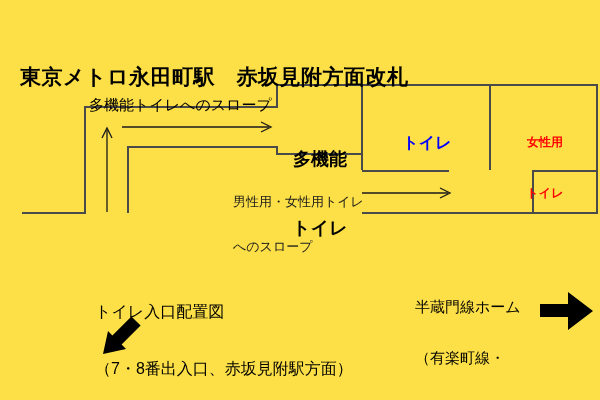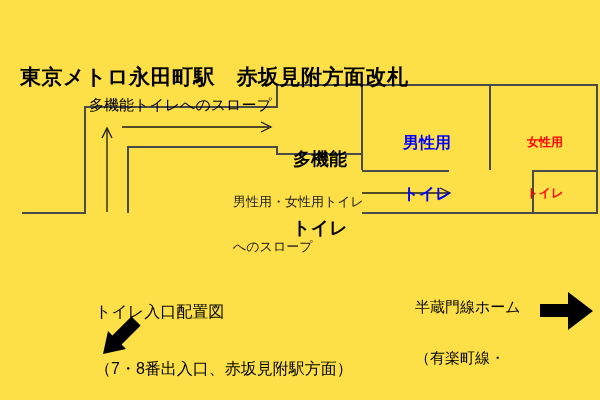--- a/index.html
+++ b/index.html
@@ -67,21 +67,20 @@
   </div>
 
   <div id="ramp-mf-label" class="abs">多機能トイレへのスロープ</div>
 
   <div id="mf-label" class="abs room-label" style="color: rgb(0, 0, 0);">
     <span class="line">多機能</span>
     <span class="line">トイレ</span>
   </div>
 
   <div id="mens-label" class="abs room-label" style="color: rgb(0, 0, 255);">
-    <span class="line">男性用</span>
     <span class="line">トイレ</span>
   </div>
 
   <div id="womens-label" class="abs room-label" style="color: rgb(255, 0, 0);">
     <span class="line">女性用</span>
     <span class="line">トイレ</span>
   </div>
 
   <div id="ramp-mw-label" class="abs">
     <span class="line">男性用・女性用トイレ</span>

